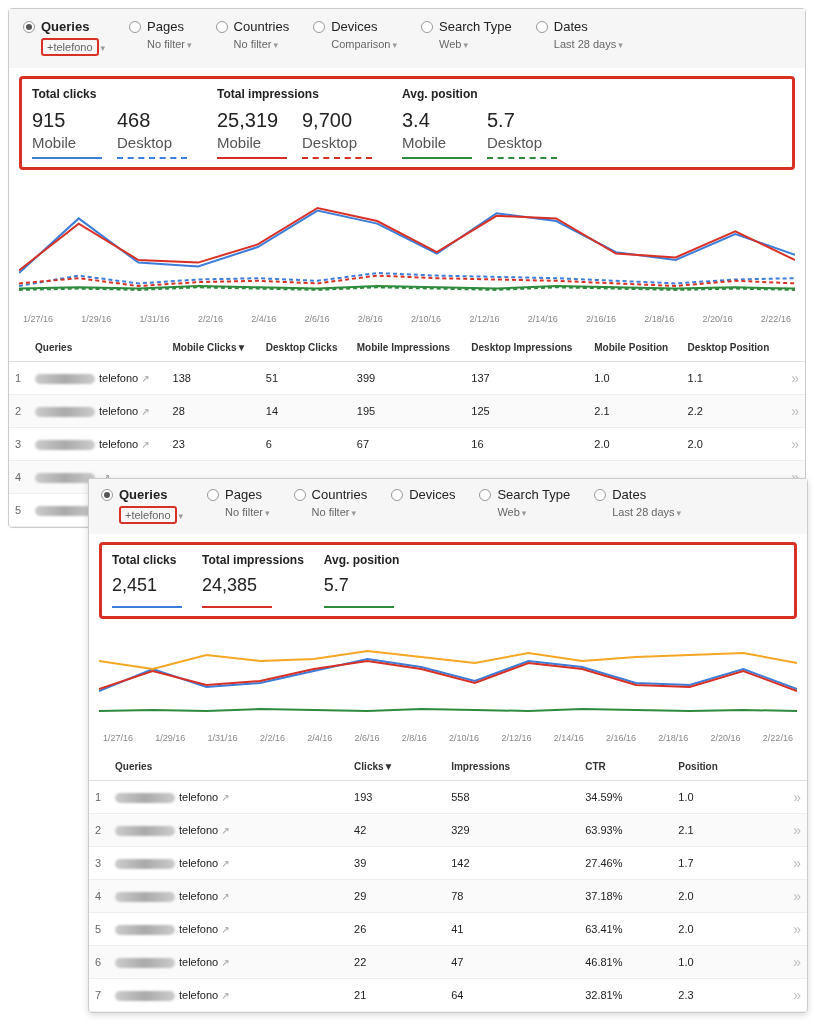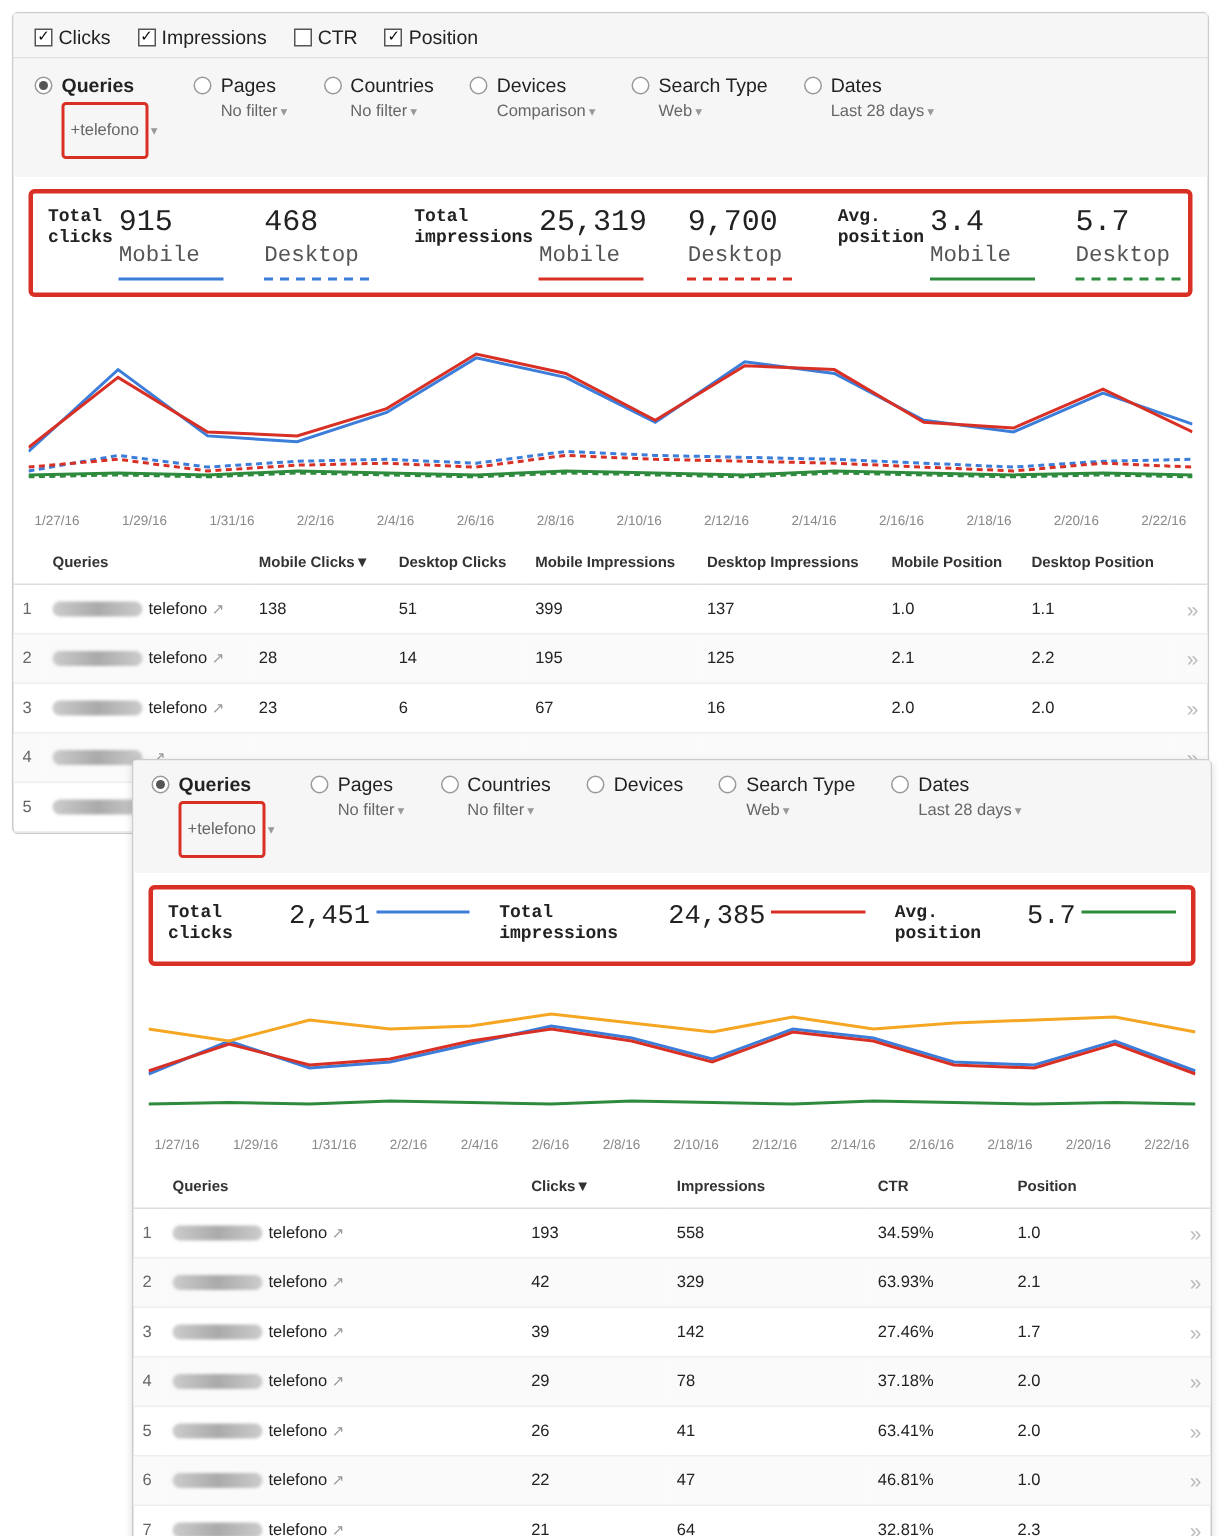--- a/index.html
+++ b/index.html
@@ -14,27 +14,27 @@
 
   
   .filters-row { display:flex; gap:24px; padding: 10px 14px 12px; background:#f6f6f6; flex-wrap:wrap; }
   .filter-item { display:flex; flex-direction:column; gap:4px; }
   .filter-head { display:flex; align-items:center; gap:6px; font-size:13px; font-weight:normal; }
   .filter-head.bold { font-weight:bold; }
   .radio { width:12px; height:12px; border-radius:50%; border:1px solid #999; display:inline-block; position:relative; background:#fff; }
   .radio.selected::after { content:""; position:absolute; inset:2px; border-radius:50%; background:#555; }
   .filter-sub { font-size:11px; color:#666; margin-left:18px; cursor:pointer; }
   .filter-sub .caret { font-size:9px; color:#999; margin-left:2px; }
-  .pill { border:2px solid #d93025; border-radius:3px; padding:11px 4px; display:inline-block; }
+  .pill { border:2px solid #d93025; border-radius:3px; padding:1px 4px; display:inline-block; }
 
   
   .summary-box { border:3px solid #d93025; border-radius:4px; margin:8px 10px; padding:8px 10px; display:flex; gap:30px; }
-  .sm-col { display:flex; flex-direction:row; gap:4px;font-family:Liberation Mono, monospace; }
+  .sm-col { display:flex; flex-direction:column; gap:4px; }
   .sm-title { font-size:12px; font-weight:bold; margin-bottom:4px; }
-  .sm-pair { display:flex; gap:27px; }
+  .sm-pair { display:flex; gap:15px; }
   .sm-val { font-size:20px; font-weight:400; }
   .sm-lbl { font-size:15px; color:#555; margin-top:2px; }
   .sm-line { height:0; border-top:2px solid; margin-top:6px; width:70px; }
   .solid.blue { border-color:#3b7dd8; }
   .dashed.blue { border-color:#3b7dd8; border-top-style:dashed; }
   .solid.red  { border-color:#d93025; }
   .dashed.red { border-color:#d93025; border-top-style:dashed; }
   .solid.green{ border-color:#2e8b3d; }
   .dashed.green{ border-color:#2e8b3d; border-top-style:dashed; }
   .solid.orange{ border-color:#f5a623; }
@@ -59,38 +59,20 @@
   .inset .filters-row { padding:8px 12px 10px; }
   .inset .summary-box { gap:20px; }
   .inset .sm-val { font-size:18px; }
   .inset svg.chart { height:100px; }
 </style>
 </head>
 <body>
 
 <div class="panel">
 
-  <div class="metric-toggles">
-    <label class="metric-toggle">
-      <span class="chk checked"></span>
-      <span>Clicks</span>
-    </label>
-    <label class="metric-toggle">
-      <span class="chk checked"></span>
-      <span>Impressions</span>
-    </label>
-    <label class="metric-toggle">
-      <span class="chk"></span>
-      <span>CTR</span>
-    </label>
-    <label class="metric-toggle">
-      <span class="chk checked"></span>
-      <span>Position</span>
-    </label>
-  </div>
 
   <div class="filters-row">
     <div class="filter-item">
       <div class="filter-head bold">
           <span class="radio selected"></span>
           <span>Queries</span>
         </div>
       <span class="filter-sub"><span class="pill">+telefono</span><span class="caret">▾</span></span>
     </div>
     <div class="filter-item">

